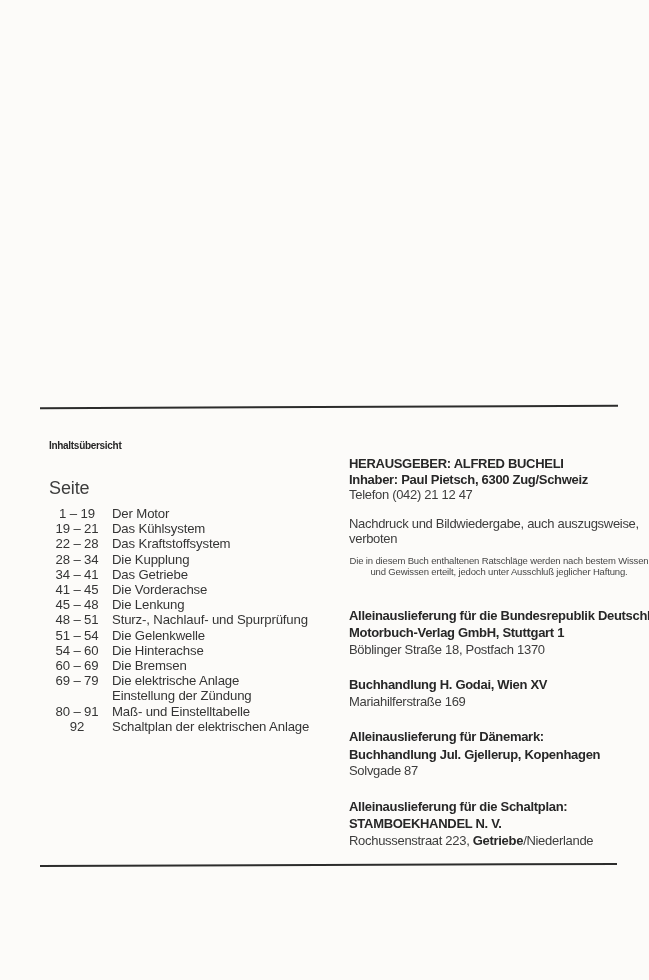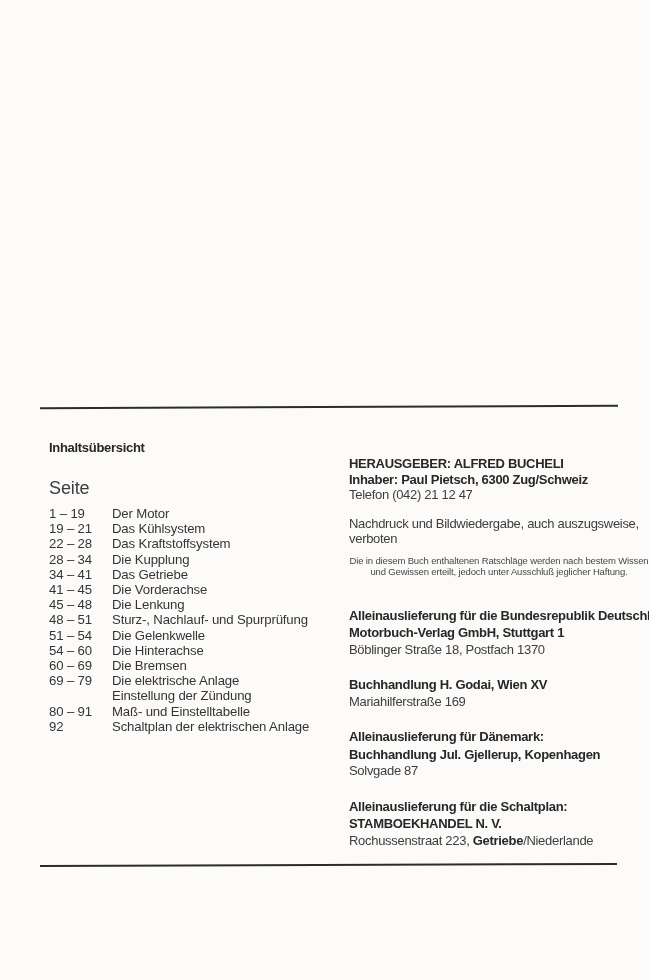--- a/index.html
+++ b/index.html
@@ -14,33 +14,33 @@
     color:#3a3a3a;
   }
   .rule{position:absolute;height:2px;background:#2c2c2c;}
   .rule-top{left:40px;top:406px;width:578px;transform:rotate(-0.25deg);}
   .rule-bottom{left:40px;top:864px;width:577px;transform:rotate(-0.2deg);}
 
   
   .lcol{position:absolute;left:49px;top:0;width:300px;}
   .toc-heading{
     position:absolute;left:0;top:440px;margin:0;
-    font-size:13px;font-weight:bold;letter-spacing:-0.3px;color:#262626;
+    font-size:10px;font-weight:bold;letter-spacing:-0.3px;color:#262626;
     white-space:nowrap;
   }
   .seite-label{
     position:absolute;left:0;top:478px;
     font-size:18px;letter-spacing:-0.1px;color:#3d3d3d;
   }
   .toc-list{
     position:absolute;left:0;top:506px;width:300px;
     font-size:13.2px;line-height:15.2px;letter-spacing:-0.15px;color:#353535;
   }
   .toc-row{display:flex;white-space:nowrap;}
-  .toc-pages{display:inline-block;width:56px;text-align:left;flex:0 0 56px;}
+  .toc-pages{display:inline-block;width:56px;text-align:center;flex:0 0 56px;}
   .toc-title{margin-left:7px;}
 
   
   .rcol{
     position:absolute;left:349px;top:456px;width:300px;
     font-size:13px;line-height:15.5px;letter-spacing:-0.3px;color:#3d3d3d;
   }
   .b{font-weight:bold;color:#272727;}
   .pub-line{white-space:nowrap;}
   .notice{margin-top:13px;width:292px;}

